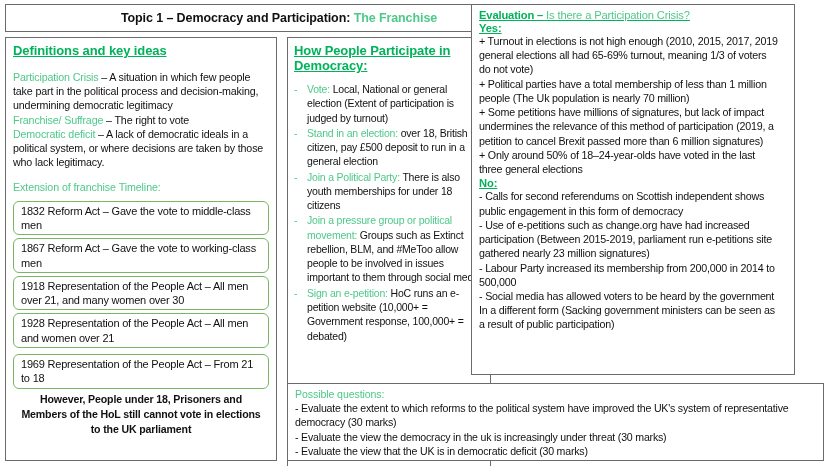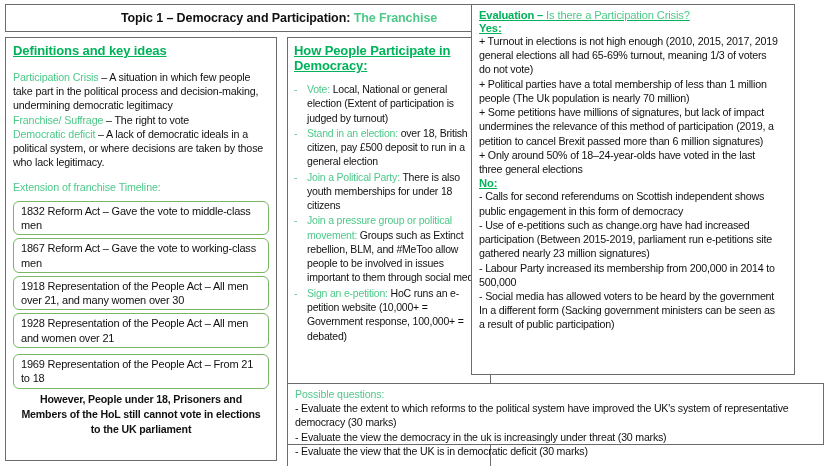--- a/index.html
+++ b/index.html
@@ -173,21 +173,21 @@
   }
   .eval-list p {
     margin: 0;
   }
 
   
   .q-box {
     left: 287px;
     top: 383px;
     width: 537px;
-    height: 62px;
+    height: 78px;
     padding: 4px 7px 4px 7px;
   }
   .q-head {
     font-size: 10.6px;
     color: #4ec98a;
     letter-spacing: -0.1px;
     display: block;
     margin-bottom: 1px;
   }
   .q-list {

